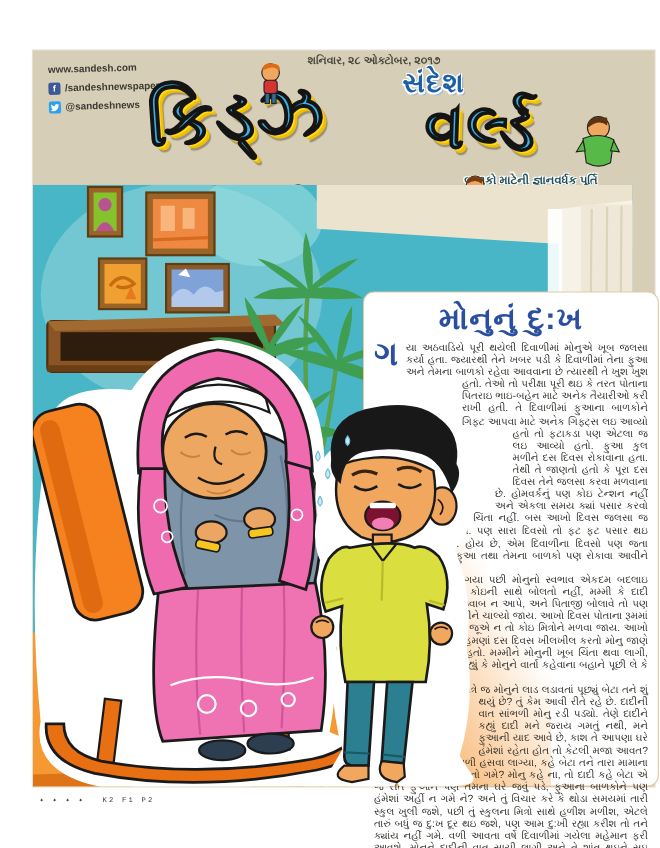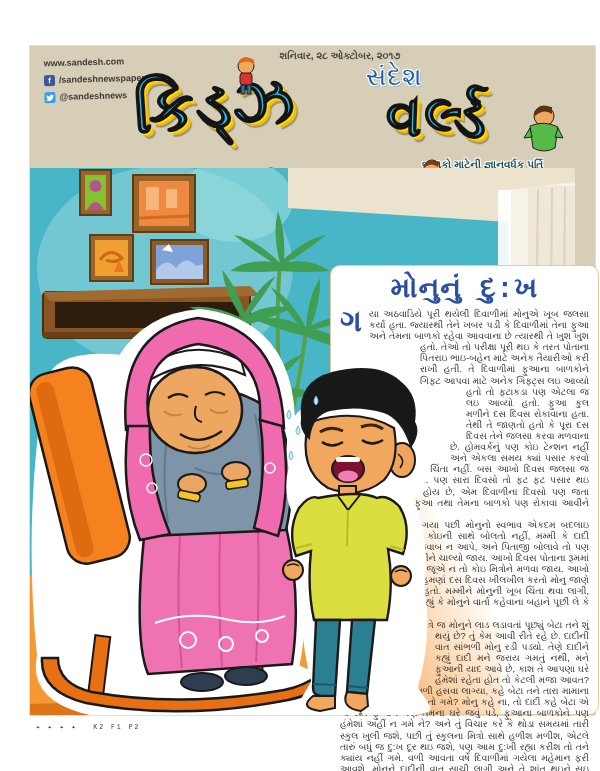--- a/index.html
+++ b/index.html
@@ -16,39 +16,39 @@
            font-size:8px;font-weight:bold;}
   .fb{background:#3b5998;}
   .tw{background:#2aa3ef;}
   .dateline{position:absolute;left:200px;top:4px;width:220px;text-align:center;
             font-size:10px;font-weight:bold;color:#4a473c;}
   .logo-big{font-weight:800;color:#35b2e4;letter-spacing:2px;
             -webkit-text-stroke:1.6px #141414;
             text-shadow:2px 2px 0 #ffd91a,4px 4px 0 #eebf05,5px 6px 1px rgba(40,30,0,.35);}
   .logo-kids{position:absolute;left:104px;top:22px;font-size:64px;transform:rotate(-4deg);}
   .logo-world{position:absolute;left:356px;top:36px;font-size:58px;transform:rotate(2deg);}
-  .logo-sandesh{position:absolute;left:336px;top:16px;font-size:25px;font-weight:400;
+  .logo-sandesh{position:absolute;left:336px;top:16px;font-size:25px;font-weight:700;
                 color:#1d5fa6;letter-spacing:1px;
                 text-shadow:-1px -1px 0 #fff,1px -1px 0 #fff,-1px 1px 0 #fff,1px 1px 0 #fff,2px 2px 0 #9db8d6;}
   .tagline{position:absolute;left:392px;top:112px;width:170px;text-align:left;
            font-size:10.5px;font-weight:bold;color:#23525e;
            text-shadow:-1px -1px 0 #fff,1px -1px 0 #fff,-1px 1px 0 #fff,1px 1px 0 #fff;}
   .mascot{position:absolute;pointer-events:none;}
   
   .scene,.boy-layer{position:absolute;left:0;top:122px;width:545px;height:547px;}
   .scene{z-index:1;}
   .boy-layer{z-index:6;}
   
   .storybox{position:absolute;left:300px;top:219px;width:267px;height:448px;
             background:#fff;border:1px solid #e3c9a4;border-radius:10px;z-index:5;}
   .storybox .glow{position:absolute;left:0;bottom:0;width:170px;height:250px;
             border-bottom-left-radius:10px;
             background:linear-gradient(60deg,rgba(244,148,46,.95) 5%,rgba(244,148,46,0) 72%);}
   .story-title{position:relative;margin:8px 10px 2px;text-align:center;
-               font-size:28px;font-weight:800;color:#2b4fa0;letter-spacing:1px;font-family:Liberation Mono, monospace;}
+               font-size:28px;font-weight:800;color:#2b4fa0;letter-spacing:1px;}
   .story-text{position:relative;margin:3px 9px 0;font-size:9.4px;line-height:1.18;
               text-align:justify;color:#33312c;}
   .story-text p{margin:0;text-indent:9px;}
   .story-text p.first{text-indent:0;}
   .dropcap{float:left;clear:left;font-size:30px;line-height:25px;font-weight:800;
            color:#2b4fa0;width:26px;height:25px;margin:0 3px 0 0;}
   .shim{float:left;clear:left;}
   
   .footer{position:absolute;left:36px;top:723px;font-size:6.5px;color:#3a3a3a;
           font-family:"Liberation Mono","DejaVu Sans Mono",monospace;letter-spacing:2px;}

